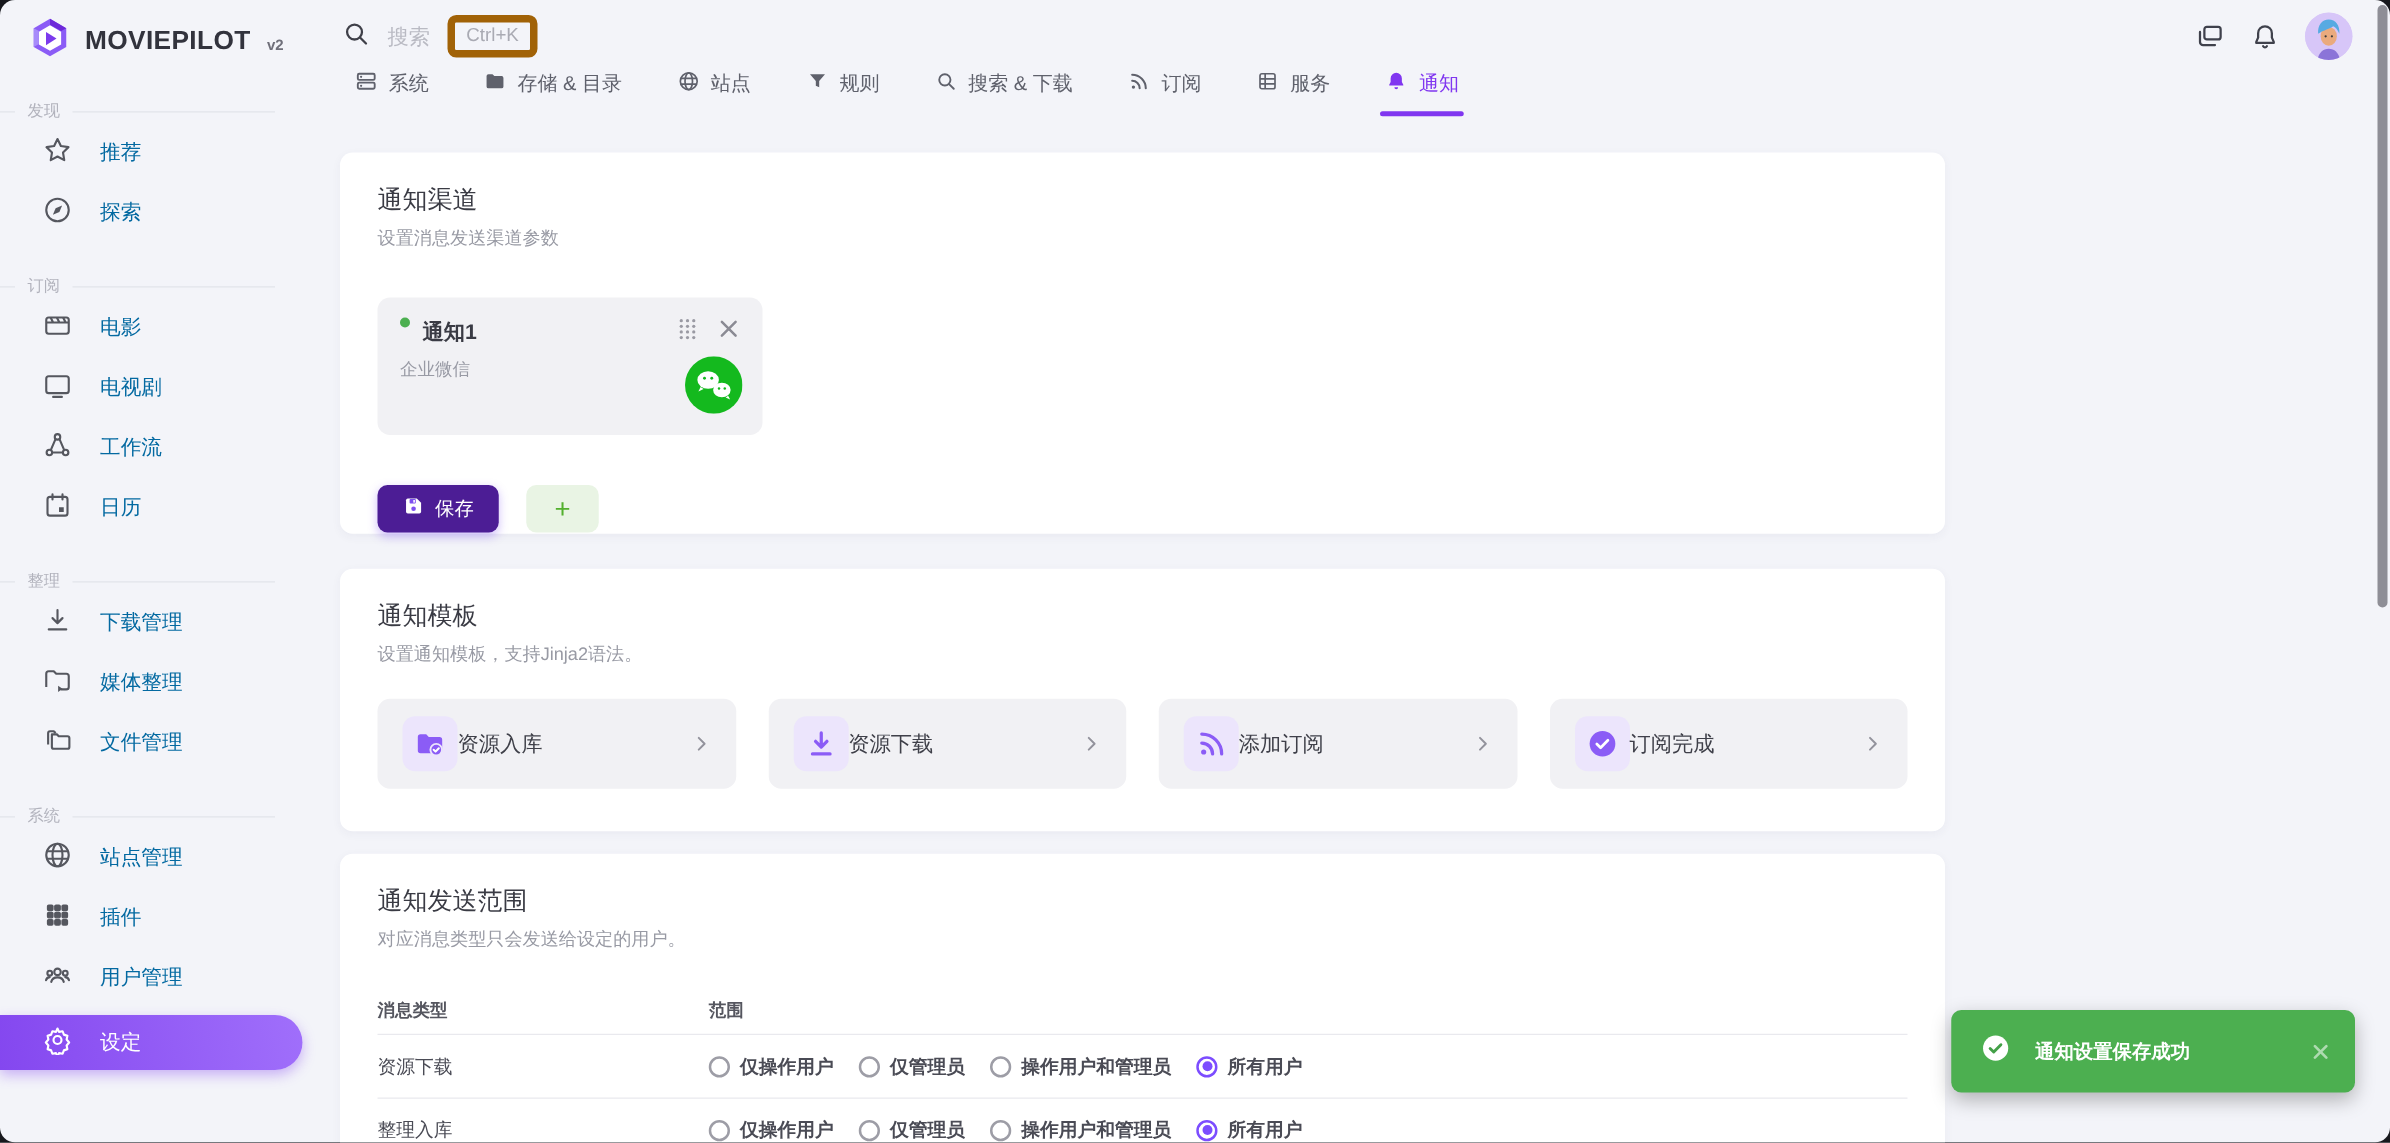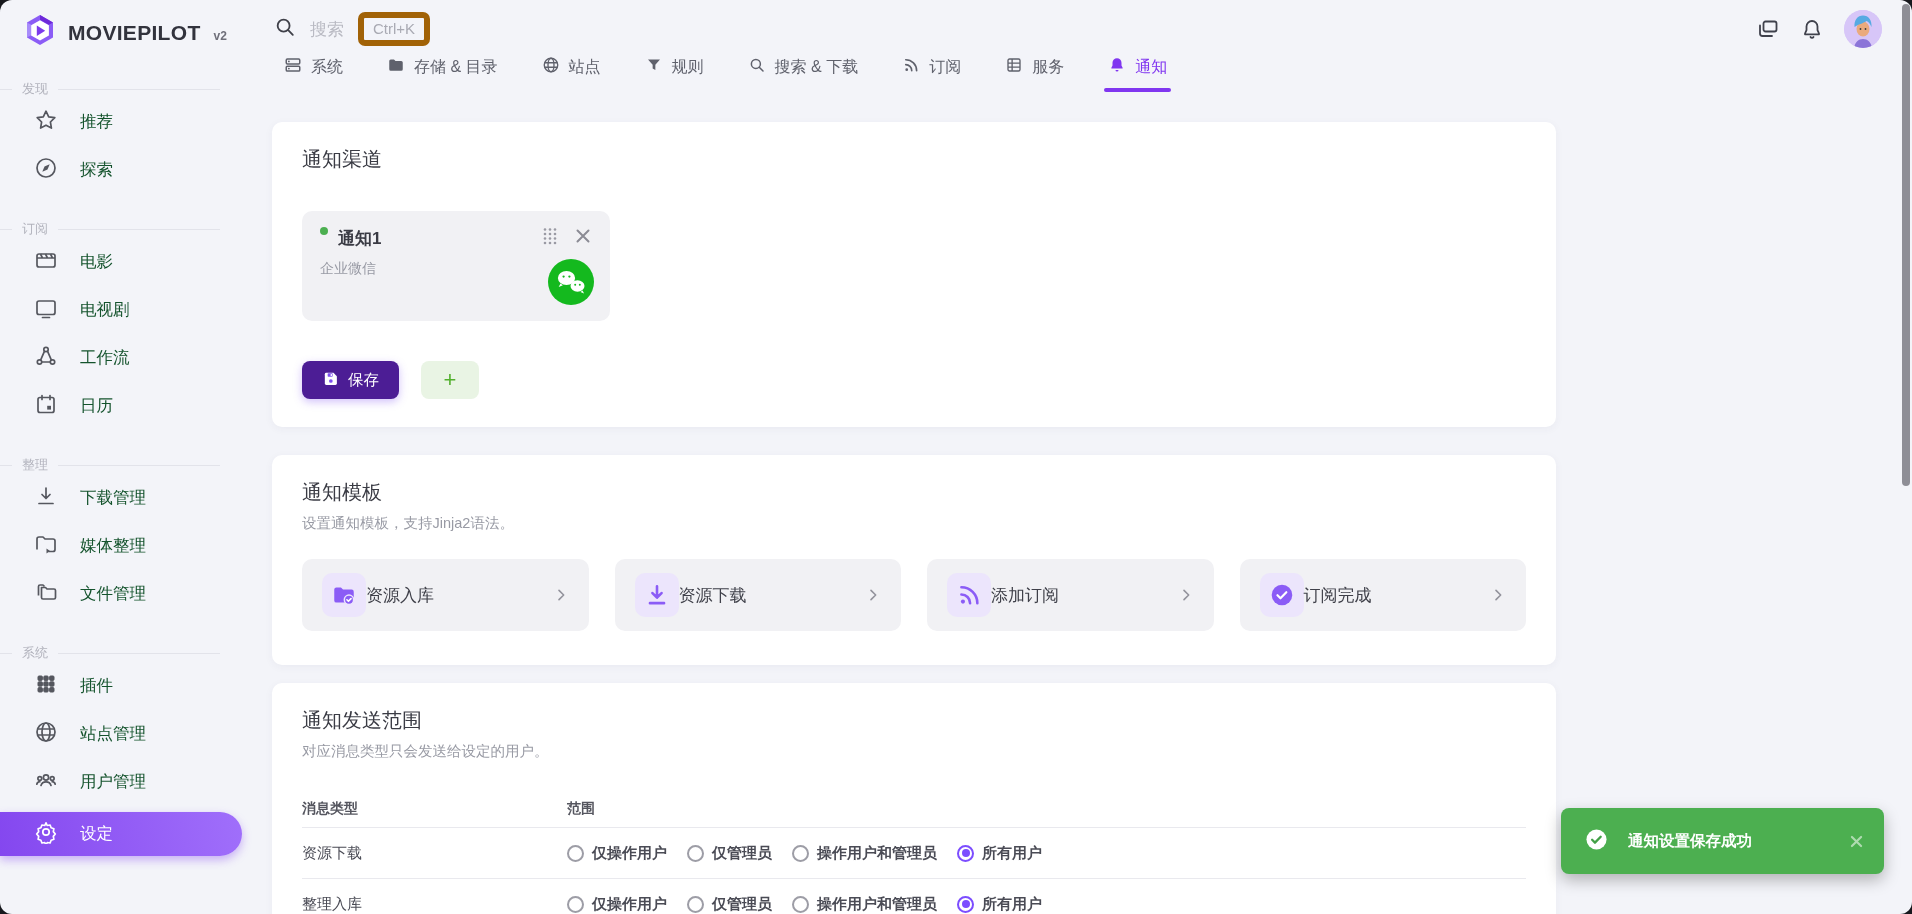--- a/index.html
+++ b/index.html
@@ -12,21 +12,21 @@
   
   .sidebar { position:absolute; left:0; top:0; width:252px; height:914px; }
   .logo-row { display:flex; align-items:center; gap:10px; padding:12px 0 0 22px; height:54px; }
   .brand-name { font-size:21px; font-weight:700; color:#32333d; letter-spacing:.3px; }
   .brand-ver { font-size:12px; font-weight:700; color:#6f6f7a; margin-left:3px; position:relative; top:3px; }
   .nav-section-label { display:flex; align-items:center; gap:10px; margin-top:26px; height:18px; }
   .nav-section-label .ln { border-top:1px solid #e2e3ea; }
   .nav-section-label .ln.short { width:12px; }
   .nav-section-label .ln.long { flex:1; margin-right:32px; }
   .nav-section-label span { font-size:13px; color:#b2b3bd; }
-  .nav-item { display:flex; align-items:center; gap:22px; height:48px; padding-left:34px; color:#14532d; font-size:16.5px; cursor:pointer; }
+  .nav-item { display:flex; align-items:center; gap:22px; height:48px; padding-left:34px; color:#0369a1; font-size:16.5px; cursor:pointer; }
   .nav-item svg { flex:0 0 auto; stroke:#55575f; }
   .nav-item.active { width:242px; padding-left:34px; height:44px; margin-top:6px; border-radius:0 22px 22px 0;
      background:linear-gradient(78deg,#8447ef,#a06ffb); color:#ffffff; box-shadow:0 4px 10px rgba(132,71,239,.4); }
   .nav-item.active svg { stroke:#ffffff; }
 
   
   .search-row { position:absolute; left:274px; top:12px; display:flex; align-items:center; gap:14px; }
   .search-ph { font-size:17px; color:#b9bac3; }
   .kbd { font-size:15px; color:#a9aab3; border:6px solid #a16207; border-radius:7px; padding:2px 9px 3px; }
   .header-icons { position:absolute; right:30px; top:10px; display:flex; align-items:center; gap:20px; }
@@ -191,42 +191,42 @@
           </svg></span>
       <span>文件管理</span>
     </div>
 
     <div class="nav-section-label">
       <span class="ln short"></span>
         <span>系统</span>
         <span class="ln long"></span>
     </div>
     <div class="nav-item">
+      <span><svg width="24" height="24" viewBox="0 0 24 24" fill="none" stroke-width="1.7">
+            <circle cx="12" cy="12" r="9"></circle>
+            <ellipse cx="12" cy="12" rx="4" ry="9"></ellipse>
+            <path d="M3.6 9h16.8M3.6 15h16.8"></path>
+          </svg></span>
+      <span>站点管理</span>
+    </div>
+    <div class="nav-item">
       <span><svg width="24" height="24" viewBox="0 0 24 24" fill="#55575f">
             <g>
               <rect x="4" y="4" width="4.4" height="4.4" rx="1"></rect>
               <rect x="9.8" y="4" width="4.4" height="4.4" rx="1"></rect>
               <rect x="15.6" y="4" width="4.4" height="4.4" rx="1"></rect>
               <rect x="4" y="9.8" width="4.4" height="4.4" rx="1"></rect>
               <rect x="9.8" y="9.8" width="4.4" height="4.4" rx="1"></rect>
               <rect x="15.6" y="9.8" width="4.4" height="4.4" rx="1"></rect>
               <rect x="4" y="15.6" width="4.4" height="4.4" rx="1"></rect>
               <rect x="9.8" y="15.6" width="4.4" height="4.4" rx="1"></rect>
               <rect x="15.6" y="15.6" width="4.4" height="4.4" rx="1"></rect>
             </g>
           </svg></span>
       <span>插件</span>
-    </div>
-    <div class="nav-item">
-      <span><svg width="24" height="24" viewBox="0 0 24 24" fill="none" stroke-width="1.7">
-            <circle cx="12" cy="12" r="9"></circle>
-            <ellipse cx="12" cy="12" rx="4" ry="9"></ellipse>
-            <path d="M3.6 9h16.8M3.6 15h16.8"></path>
-          </svg></span>
-      <span>站点管理</span>
     </div>
     <div class="nav-item">
       <span><svg width="24" height="24" viewBox="0 0 24 24" fill="none" stroke-width="1.7" stroke-linecap="round">
             <circle cx="12" cy="9.5" r="2.6"></circle>
             <path d="M7 17.5c.6-2.3 2.6-3.6 5-3.6s4.4 1.3 5 3.6"></path>
             <circle cx="5.8" cy="10.5" r="1.9"></circle>
             <circle cx="18.2" cy="10.5" r="1.9"></circle>
             <path d="M2.8 16.2c.4-1.5 1.6-2.4 3-2.5M21.2 16.2c-.4-1.5-1.6-2.4-3-2.5"></path>
           </svg></span>
       <span>用户管理</span>
@@ -324,20 +324,21 @@
     <div class="tab active">
       <span><svg width="18" height="18" viewBox="0 0 24 24">
             <path d="M12 3a6 6 0 00-6 6v3.8L4.5 15.6v1h15v-1L18 12.8V9a6 6 0 00-6-6zM10 18.5a2 2 0 004 0z" fill="#8036f0" stroke="none"></path>
           </svg></span>
       <span>通知</span>
     </div>
   </nav>
 
   <section class="panel" id="panel-channels">
     <div class="panel-title">通知渠道</div>
+    <div class="panel-sub">设置消息发送渠道参数</div>
 
     <div class="channel-card">
       <div class="cc-head">
         <span class="dot"></span>
         <span class="cc-name">通知1</span>
         <span class="cc-actions">
           <span><svg width="16" height="18" viewBox="0 0 16 18" fill="#9a9aa3">
                 <circle cx="3" cy="2.5" r="1.3"></circle>
                 <circle cx="8" cy="2.5" r="1.3"></circle>
                 <circle cx="13" cy="2.5" r="1.3"></circle>

